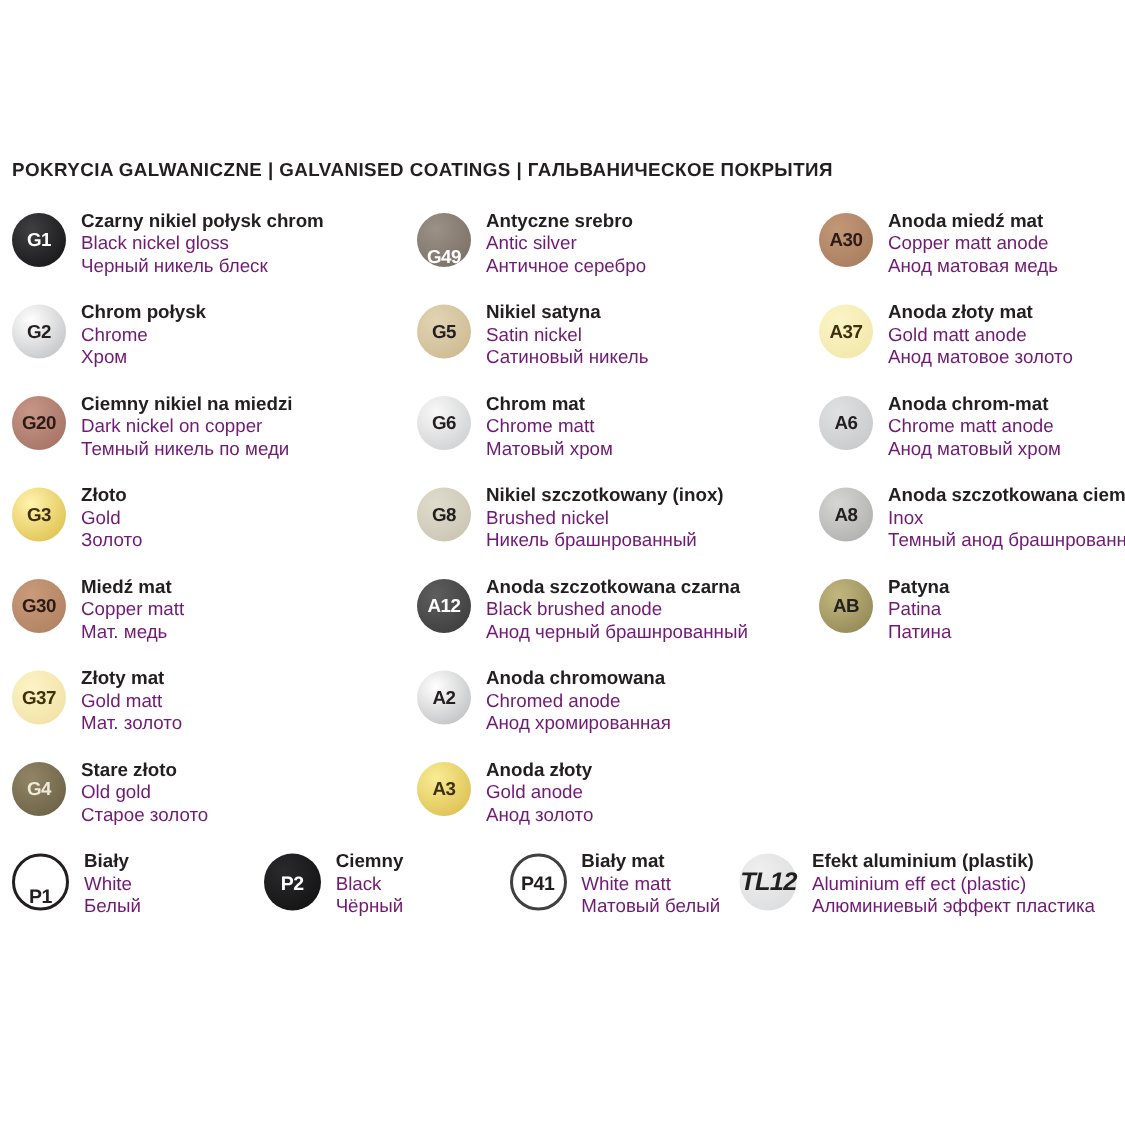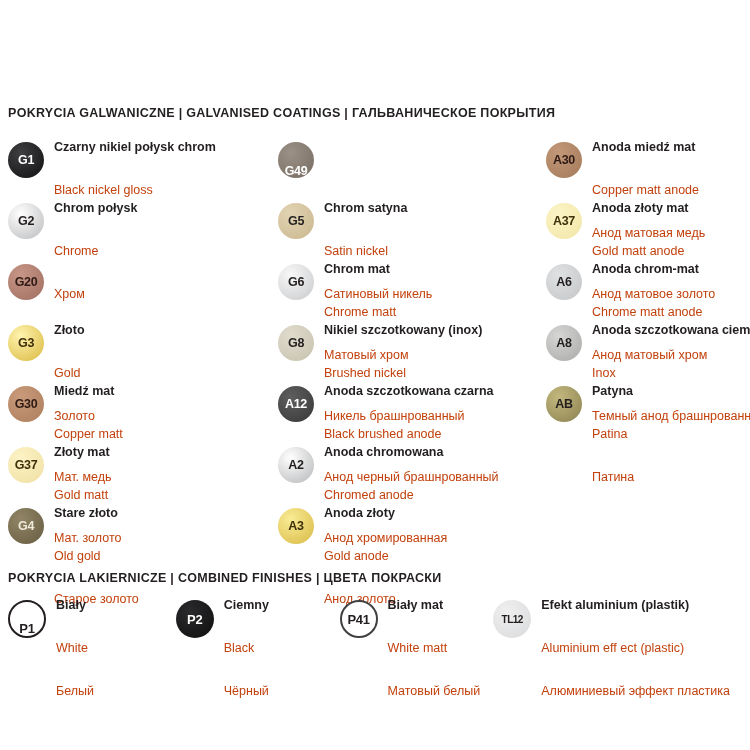--- a/index.html
+++ b/index.html
@@ -14,57 +14,63 @@
   .entry { display:flex; align-items:flex-start; gap:10px; height:45px; margin-bottom:16px; }
   .swatch {
     width:36px; height:36px; flex:0 0 36px; border-radius:50%; margin-top:2px;
     display:flex; align-items:center; justify-content:center;
     font-weight:bold; font-size:12.5px; letter-spacing:-0.3px; box-sizing:border-box;
   }
   .swatch.code4 { font-size:10.5px; letter-spacing:-0.5px; }
   .lines { display:flex; flex-direction:column; }
   .line { font-size:12.5px; line-height:15px; white-space:nowrap; }
   .line.pl { font-weight:bold; color:#231f20; }
-  .line.en, .line.ru { color:#c2410c;margin-top:28px; }
+  .line.en, .line.ru { color:#701a75; }
   .section2-title { margin-top:4px; margin-bottom:13px; }
   .lrow { display:flex; }
   .lcol0 { width:168px; } .lcol1 { width:164px; } .lcol2 { width:154px; } .lcol3 { flex:1; }
   .entry.lg .swatch { width:38px; height:38px; flex-basis:38px; font-size:13px; }
-  .entry.lg .swatch.code4 { font-size:10px; }
+  .entry.lg .swatch.code4 { font-size:17px;font-style:italic; }
 </style>
 </head>
 <body>
 
 <div class="page">
   <h2 class="section-title">POKRYCIA GALWANICZNE | GALVANISED COATINGS | ГАЛЬВАНИЧЕСКОЕ ПОКРЫТИЯ</h2>
   <div class="grid">
     <div class="col">
         <div class="entry">
           <span class="swatch" style="background:radial-gradient(circle at 35% 30%, #3f3f41, #111113);color:#ffffff;">
             <span>G1</span>
           </span>
           <div class="lines">
             <span class="line pl">Czarny nikiel połysk chrom</span>
             <span class="line en">Black nickel gloss</span>
+            <span class="line ru">Черный никель блеск</span>
           </div>
         </div>
         <div class="entry">
           <span class="swatch" style="background:radial-gradient(circle at 35% 30%, #ffffff, #b9babc);color:#231f20;">
             <span>G2</span>
           </span>
           <div class="lines">
             <span class="line pl">Chrom połysk</span>
             <span class="line en">Chrome</span>
             <span class="line ru">Хром</span>
           </div>
         </div>
         <div class="entry">
           <span class="swatch" style="background:radial-gradient(circle at 35% 30%, #c79687, #a06e60);color:#2e1a14;">
             <span>G20</span>
           </span>
+          <div class="lines">
+            <span class="line pl">Ciemny nikiel na miedzi</span>
+            <span class="line en">Dark nickel on copper</span>
+            <span class="line ru">Темный никель по меди</span>
+          </div>
         </div>
         <div class="entry">
           <span class="swatch" style="background:radial-gradient(circle at 35% 30%, #fff3ae, #d9b93f);color:#3d300a;">
             <span>G3</span>
           </span>
           <div class="lines">
             <span class="line pl">Złoto</span>
             <span class="line en">Gold</span>
             <span class="line ru">Золото</span>
           </div>
@@ -98,27 +104,32 @@
             <span class="line en">Old gold</span>
             <span class="line ru">Старое золото</span>
           </div>
         </div>
       </div>
     <div class="col">
         <div class="entry">
           <span class="swatch" style="background:radial-gradient(circle at 35% 30%, #9c9187, #766b60);color:#ffffff;align-items:flex-end;">
             <span>G49</span>
           </span>
+          <div class="lines">
+            <span class="line pl">Antyczne srebro</span>
+            <span class="line en">Antic silver</span>
+            <span class="line ru">Античное серебро</span>
+          </div>
         </div>
         <div class="entry">
           <span class="swatch" style="background:radial-gradient(circle at 35% 30%, #e2d4b4, #c9b68c);color:#231f20;">
             <span>G5</span>
           </span>
           <div class="lines">
-            <span class="line pl">Chrom satyna</span>
+            <span class="line pl">Nikiel satyna</span>
             <span class="line en">Satin nickel</span>
             <span class="line ru">Сатиновый никель</span>
           </div>
         </div>
         <div class="entry">
           <span class="swatch" style="background:radial-gradient(circle at 35% 30%, #f8f8f8, #c8c9cb);color:#231f20;text-align:right;">
             <span>G6</span>
           </span>
           <div class="lines">
             <span class="line pl">Chrom mat</span>
@@ -213,21 +224,20 @@
             <span>AB</span>
           </span>
           <div class="lines">
             <span class="line pl">Patyna</span>
             <span class="line en">Patina</span>
             <span class="line ru">Патина</span>
           </div>
         </div>
       </div>
   </div>
-  <h2 class="section-title section2-title">POKRYCIA LAKIERNICZE | COMBINED FINISHES | ЦВЕТА ПОКРАСКИ</h2>
   <div class="lrow">
       <div class="lcol0">
         <div class="entry lg">
           <span class="swatch" style="background:#ffffff;border:2px solid #231f20;color:#231f20;align-items:flex-end;">
             <span>P1</span>
           </span>
           <div class="lines">
             <span class="line pl">Biały</span>
             <span class="line en">White</span>
             <span class="line ru">Белый</span>

